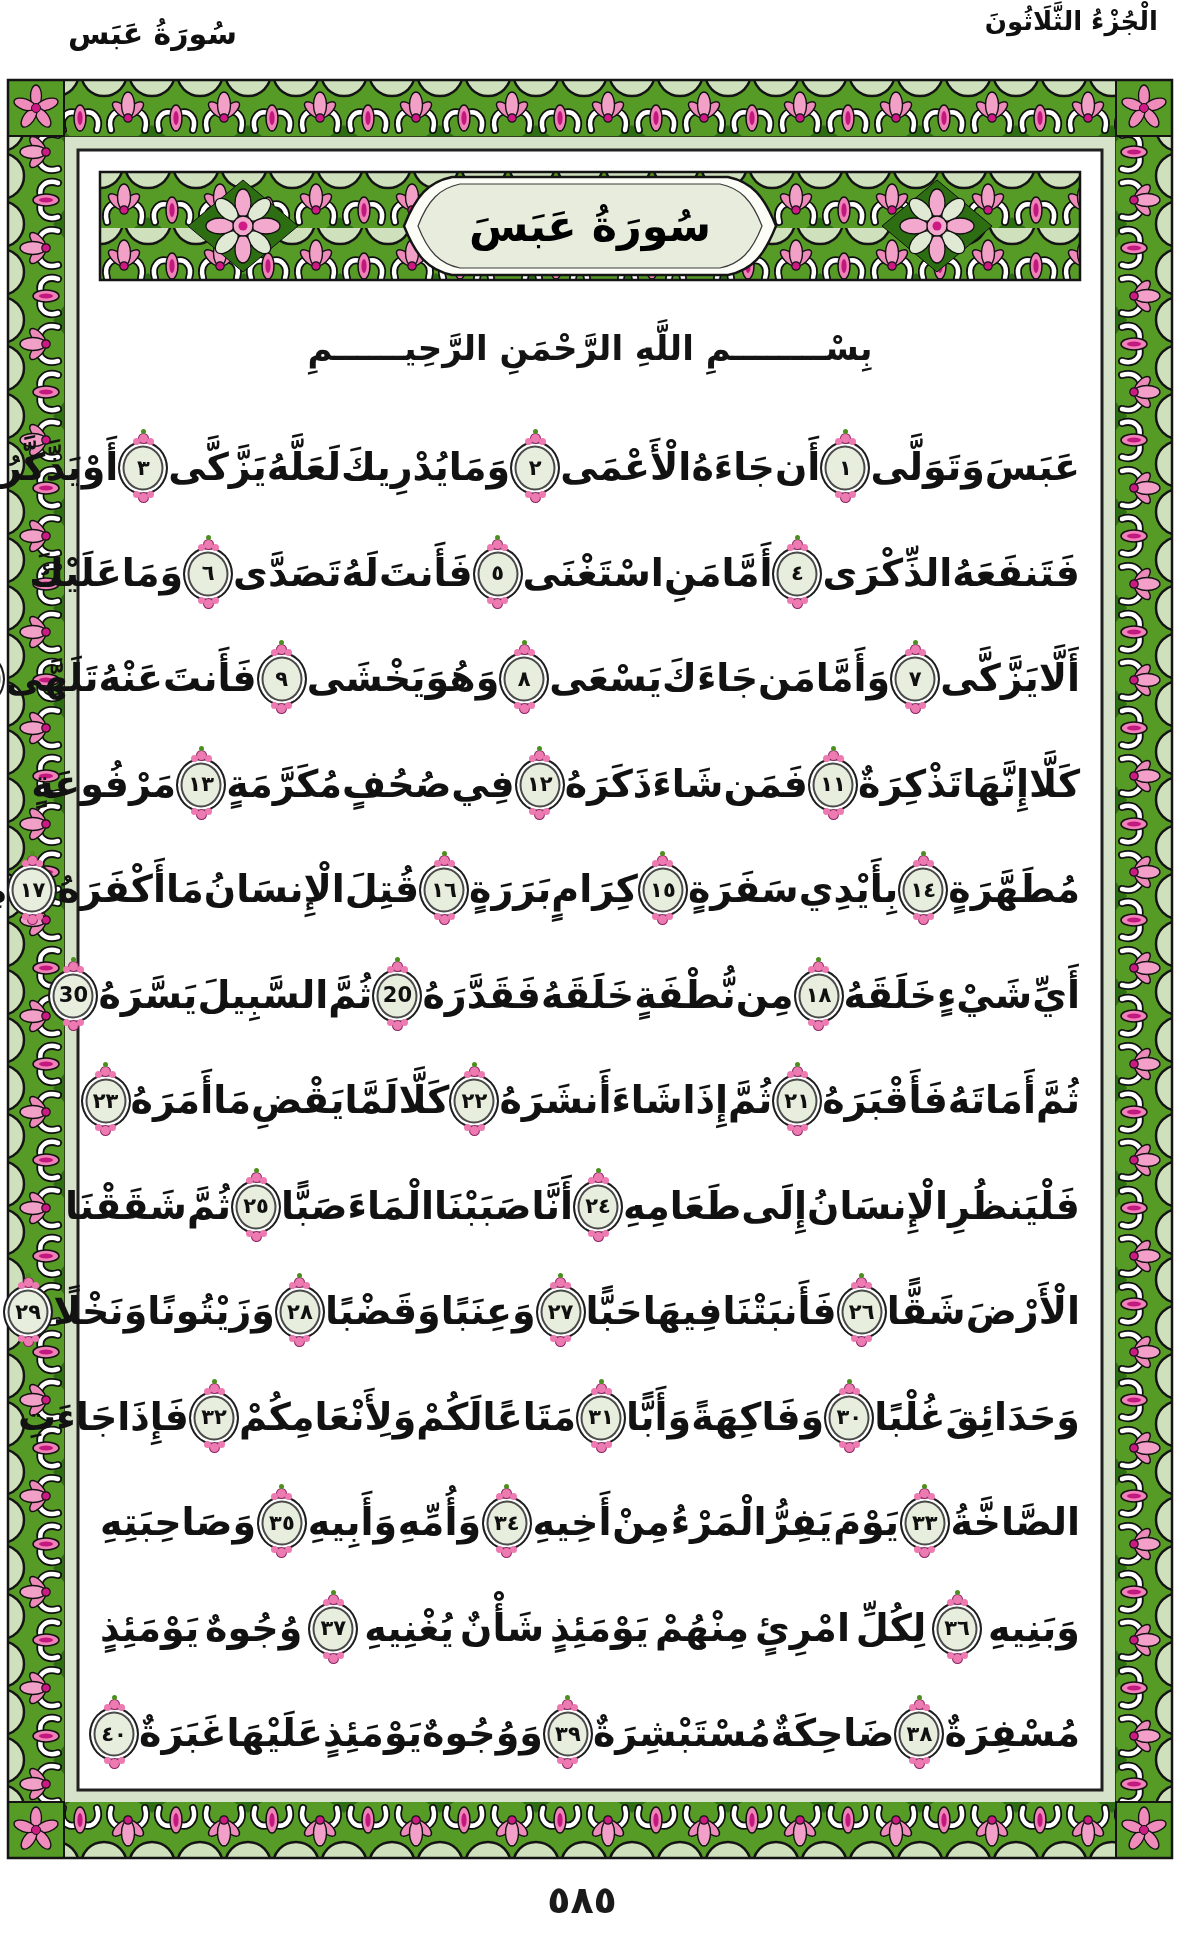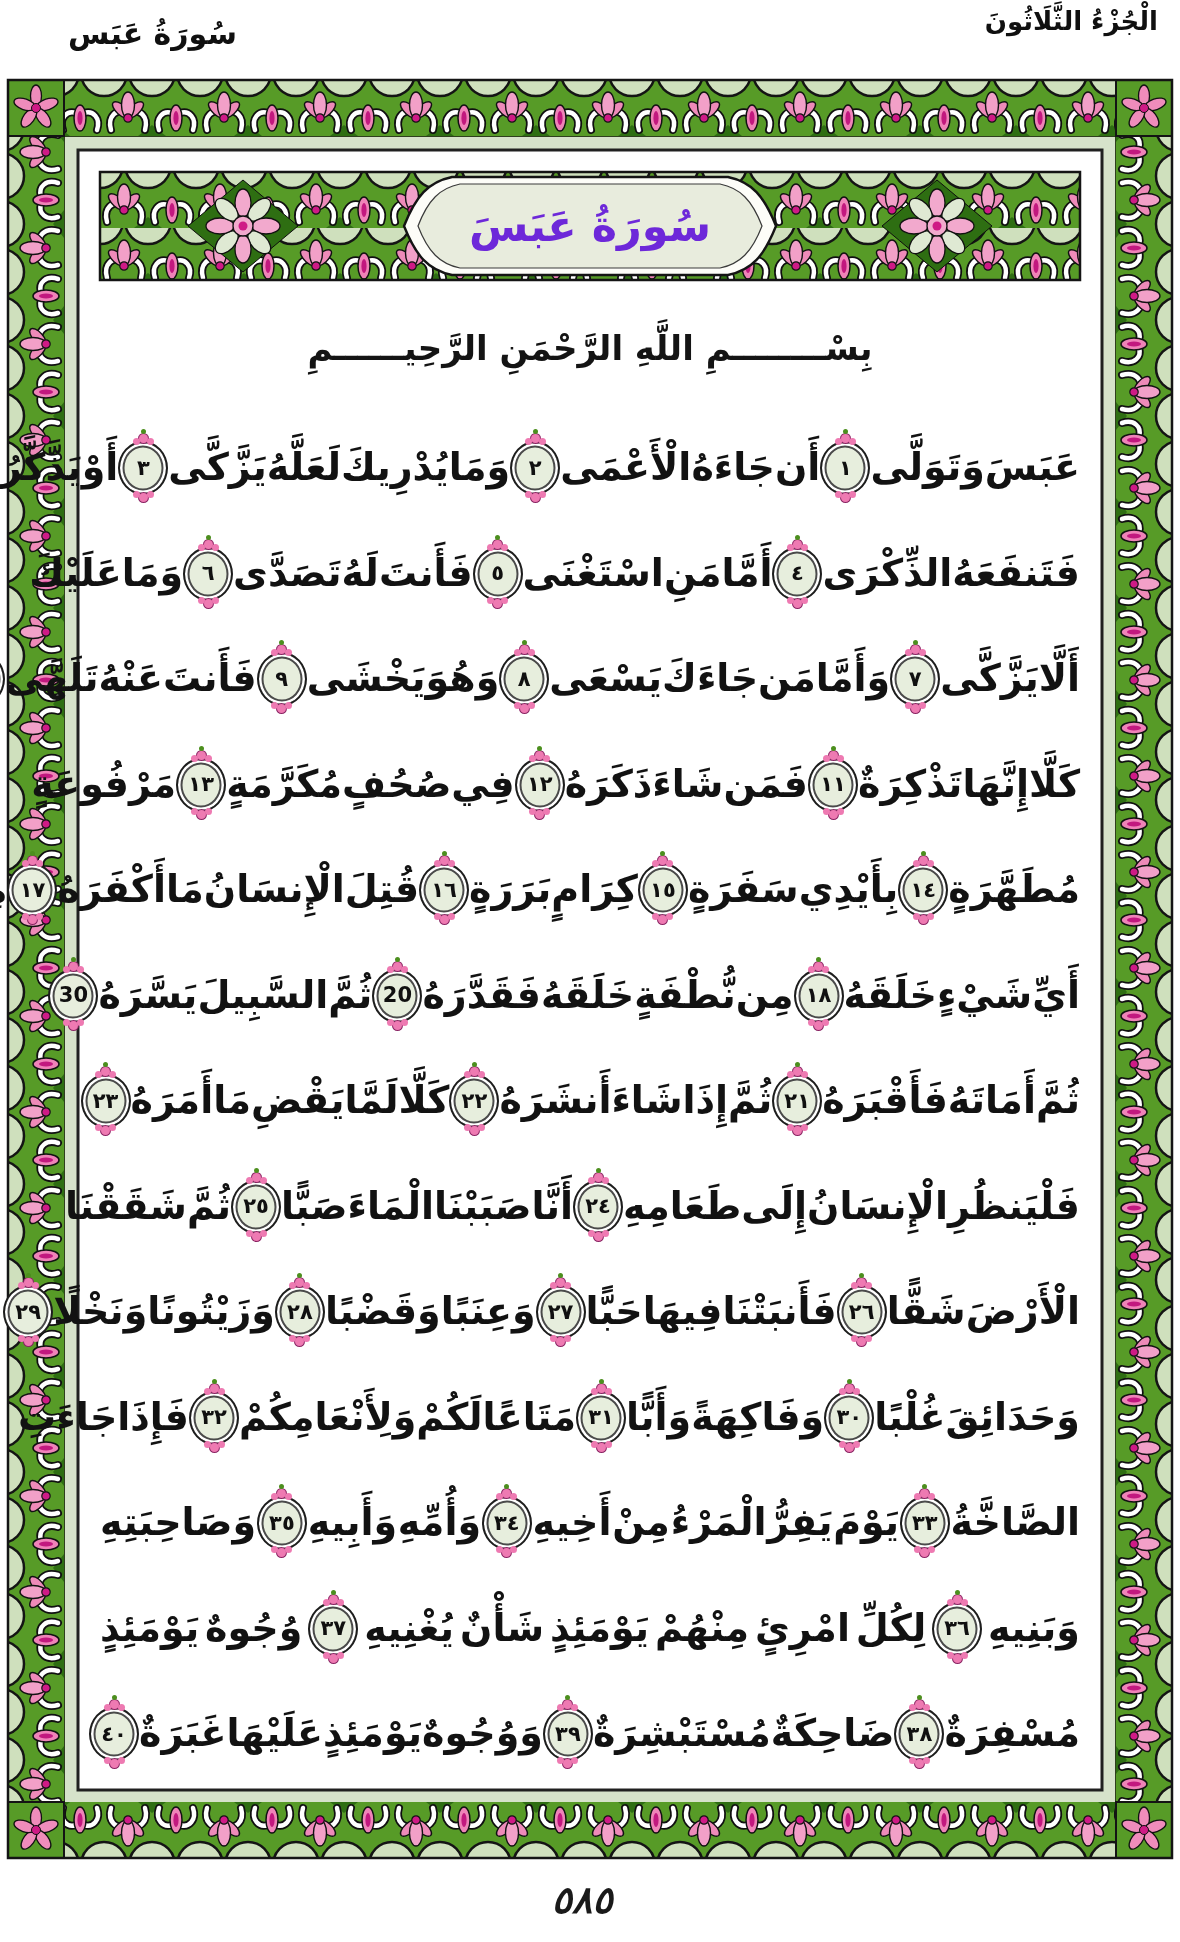--- a/index.html
+++ b/index.html
@@ -8,21 +8,21 @@
     overflow:hidden;font-family:"DejaVu Sans",sans-serif;color:#151515;
     direction:rtl;
   }
   .hdr{position:absolute;font-weight:bold;color:#101010;white-space:nowrap;}
   .hdr-right{top:6px;right:22px;font-size:26px;}
   .hdr-left{top:16px;left:26px;font-size:30px;margin-left:42px;}
   svg.frame{position:absolute;left:0;top:0;pointer-events:none;}
   .banner-title{
     position:absolute;left:418px;top:188px;width:344px;height:76px;
     display:flex;align-items:center;justify-content:center;
-    font-size:43px;font-weight:bold;color:#6d28d9;
+    font-size:43px;font-weight:bold;color:#000000;
   }
   .bismillah{
     position:absolute;left:90px;right:90px;top:296px;height:104px;
     display:flex;align-items:center;justify-content:center;
     font-size:34px;font-weight:bold;color:#141414;white-space:nowrap;
   }
   .lines{
     position:absolute;left:100px;right:100px;top:424px;bottom:164px;
     display:flex;flex-direction:column;justify-content:space-between;
   }
@@ -38,21 +38,21 @@
     box-shadow:inset 0 0 0 2.5px #ffffff, inset 0 0 0 4.5px #4a4a4a;
   }
   .ayah-marker .num{font-size:21px;font-weight:bold;line-height:1;color:#101010;}
   .petal{position:absolute;left:50%;width:9px;height:9px;margin-left:-4.5px;
     border-radius:50%;background:#ee7ab2;}
   .petal-top{top:-9px;box-shadow:-7px 3px 0 -1px #ee7ab2, 7px 3px 0 -1px #ee7ab2, 0 0 0 1px #8a2463;}
   .petal-top::before{content:"";position:absolute;top:-5px;left:2px;width:5px;height:5px;border-radius:50%;background:#4c8f1e;}
   .petal-bottom{bottom:-9px;box-shadow:-7px -3px 0 -1px #ee7ab2, 7px -3px 0 -1px #ee7ab2, 0 0 0 1px #8a2463;}
   .page-number{
     position:absolute;left:0;right:16px;top:1878px;text-align:center;
-    font-size:38px;font-weight:bold;color:#1a1a1a;letter-spacing:4px;font-style:italic;
+    font-size:38px;font-weight:bold;color:#1a1a1a;letter-spacing:4px;
   }
 </style>
 </head>
 <body>
 
 <div class="page">
 
   <div class="hdr hdr-right">الْجُزْءُ الثَّلَاثُونَ</div>
   <div class="hdr hdr-left">سُورَةُ عَبَس</div>
 

